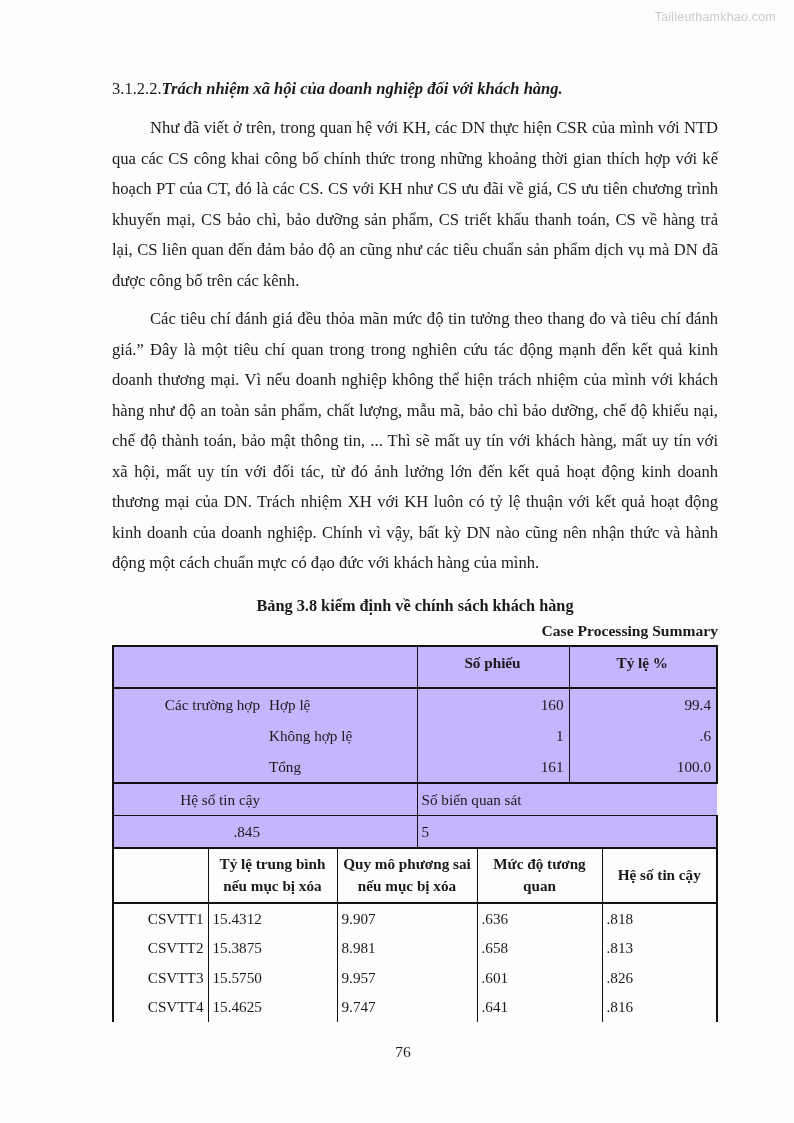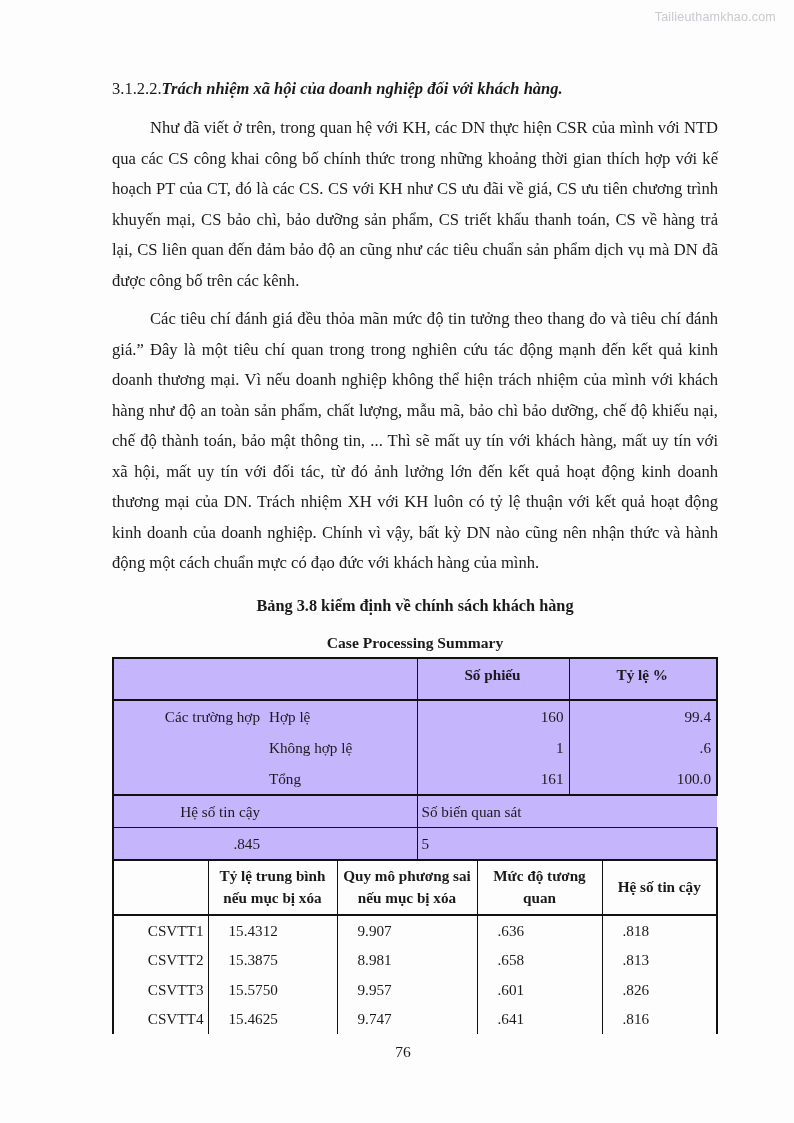--- a/index.html
+++ b/index.html
@@ -60,24 +60,24 @@
     hyphens: none;
   }
   p.body.last { margin-bottom: 14px; }
 
   
   .cap {
     text-align: center;
     font-weight: bold;
     font-size: 16.3px;
     line-height: 25px;
-    margin: 12px;
+    margin: 0;
   }
   .cap2 {
-    text-align: center;
+    text-align: right;
     font-weight: bold;
     font-size: 15.6px;
     line-height: 25px;
     margin: 0 0 2px 0;
   }
 
   
   .tblwrap { width: 604px; }
 
   table.spss {
@@ -112,21 +112,21 @@
 
   
   table.spss2 {
     border-collapse: collapse;
     table-layout: fixed;
     width: 604px;
     font-size: 15.2px;
   }
   table.spss2 td {
     vertical-align: top;
-    padding: 2px 4px 2px 20px;
+    padding: 2px 4px 2px 4px;
     line-height: 24px;
     background: #fdfdfd;
   }
   table.spss2 td.hh {
     font-weight: bold;
     text-align: center;
     vertical-align: middle;
     line-height: 22px;
     padding: 4px 3px 5px 3px;
   }

